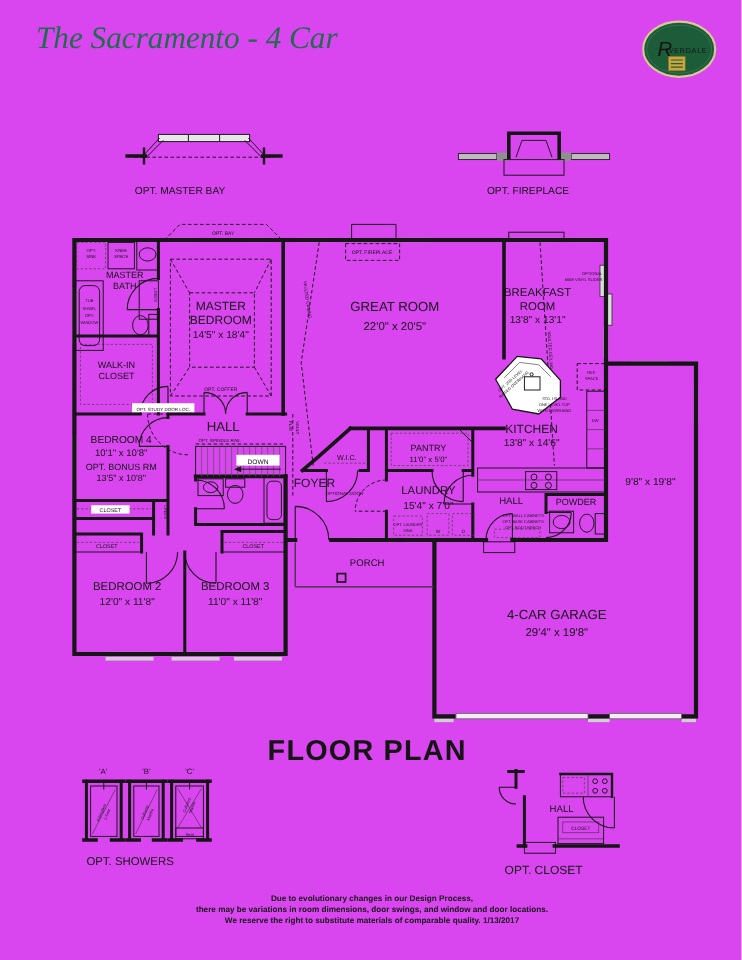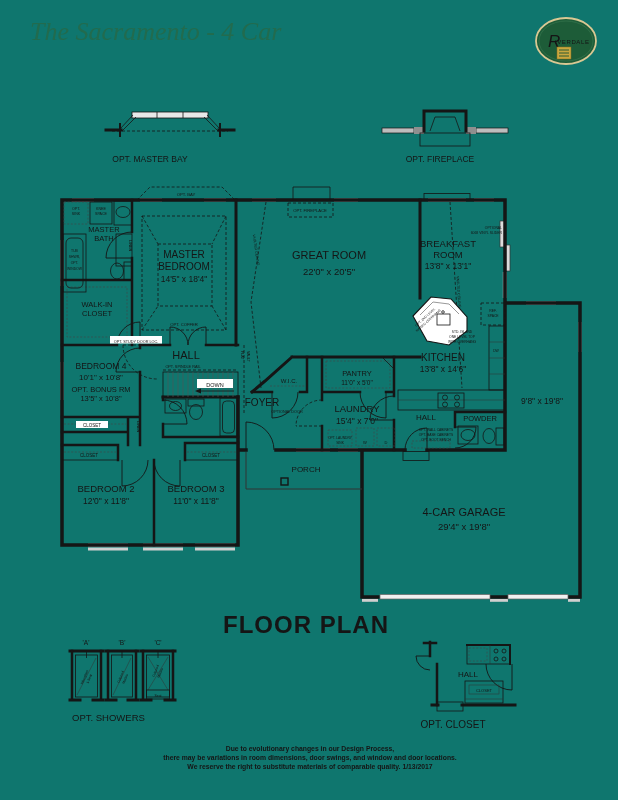--- a/index.html
+++ b/index.html
@@ -1,16 +1,16 @@
 <!DOCTYPE html>
 <html><head>
 <meta charset="utf-8">
 <style>
   html,body{margin:0;padding:0;background:#ffffff;}
-  .page{position:relative;width:618px;height:800px;background:#0f766e;overflow:hidden;}
+  .page{position:relative;width:618px;height:800px;background:#d946ef;overflow:hidden;}
   svg text{font-family:"Liberation Sans",sans-serif;fill:#151515;}
   .mid{text-anchor:middle;}
   .end{text-anchor:end;}
   .s33{font-size:3.3px}.s34{font-size:3.4px}.s36{font-size:3.6px}.s38{font-size:3.8px}
   .s40{font-size:4px}.s42{font-size:4.2px}.s45{font-size:4.5px}
   .s55{font-size:5.5px}.s60{font-size:6px}.s65{font-size:6.5px}.s75{font-size:7.5px}.s80{font-size:8px}.s85{font-size:8.5px}
   .s95{font-size:9.5px}.s100{font-size:10px}.s110{font-size:11px}
   .title-t{font-family:"Liberation Serif",serif;font-style:italic;font-size:26px;fill:#226b4e;}
   .fp-t{font-weight:bold;font-size:24px;letter-spacing:1px;}
   .disc{font-size:6.8px;font-weight:bold;}

